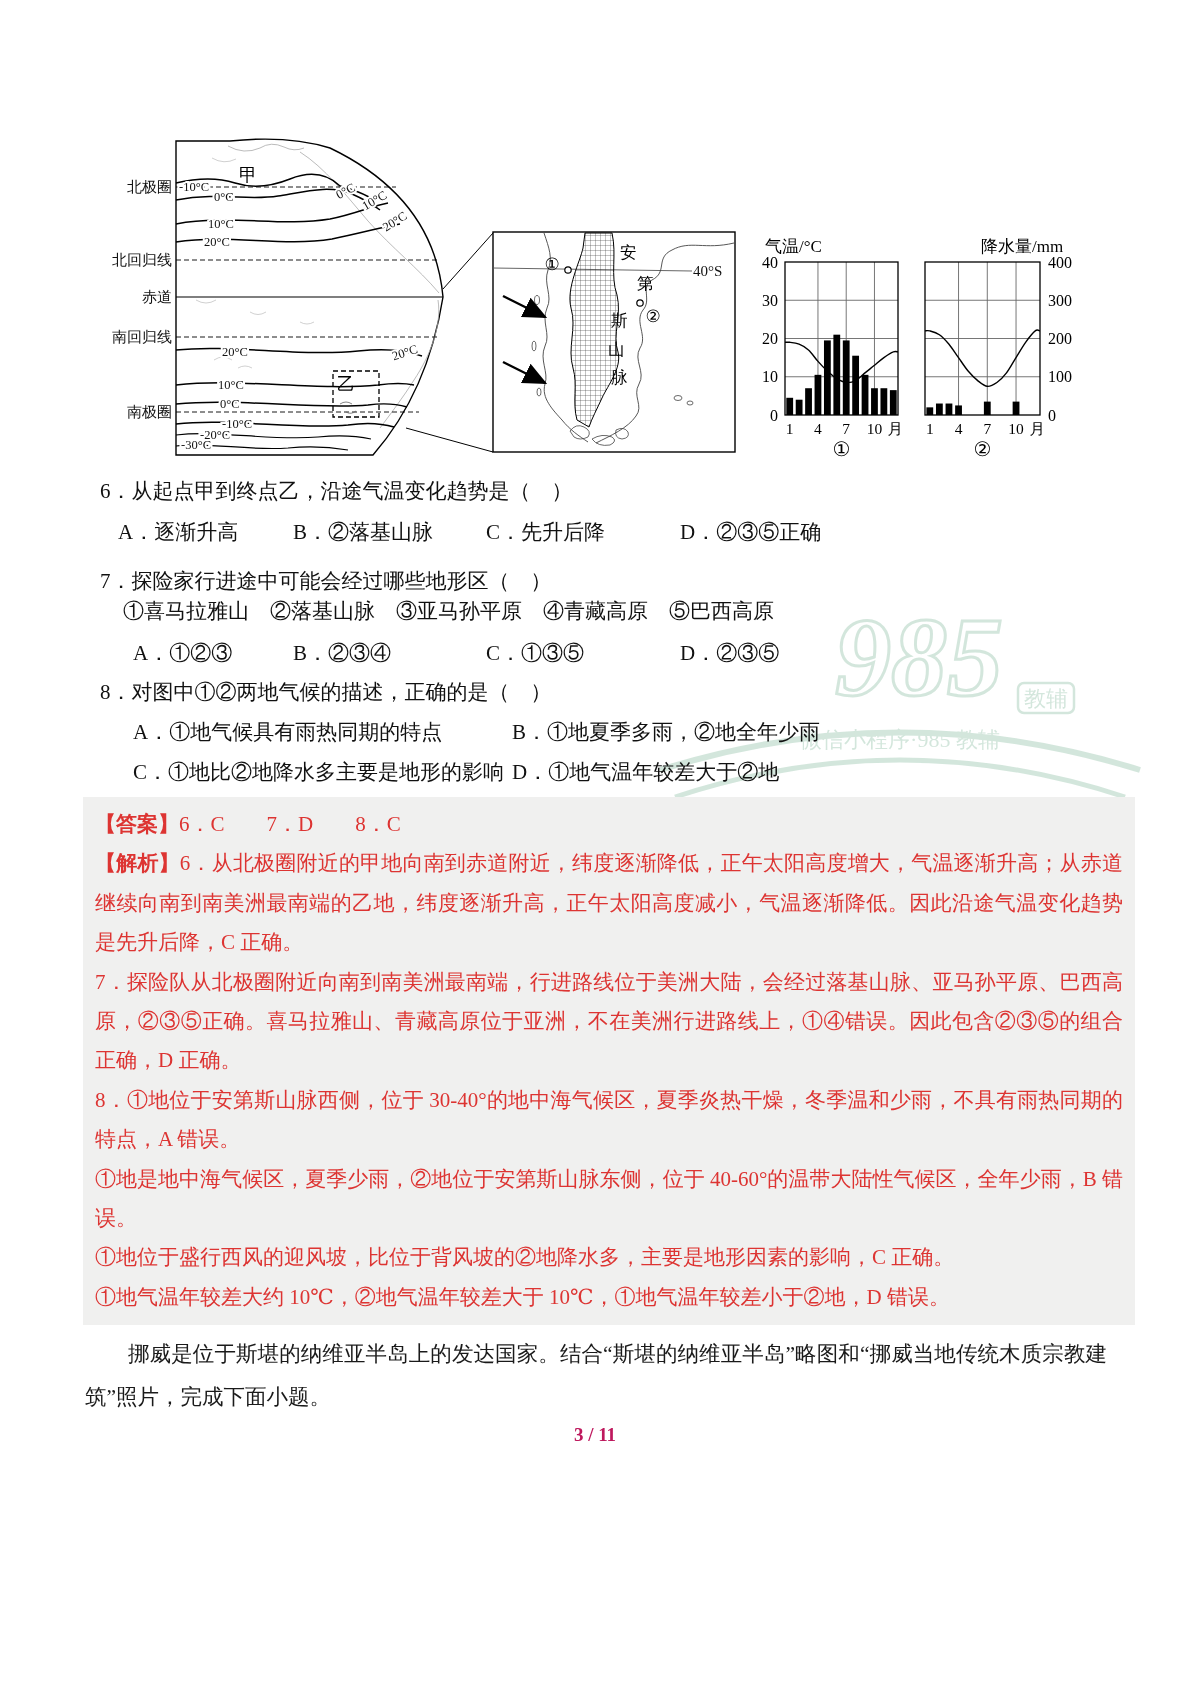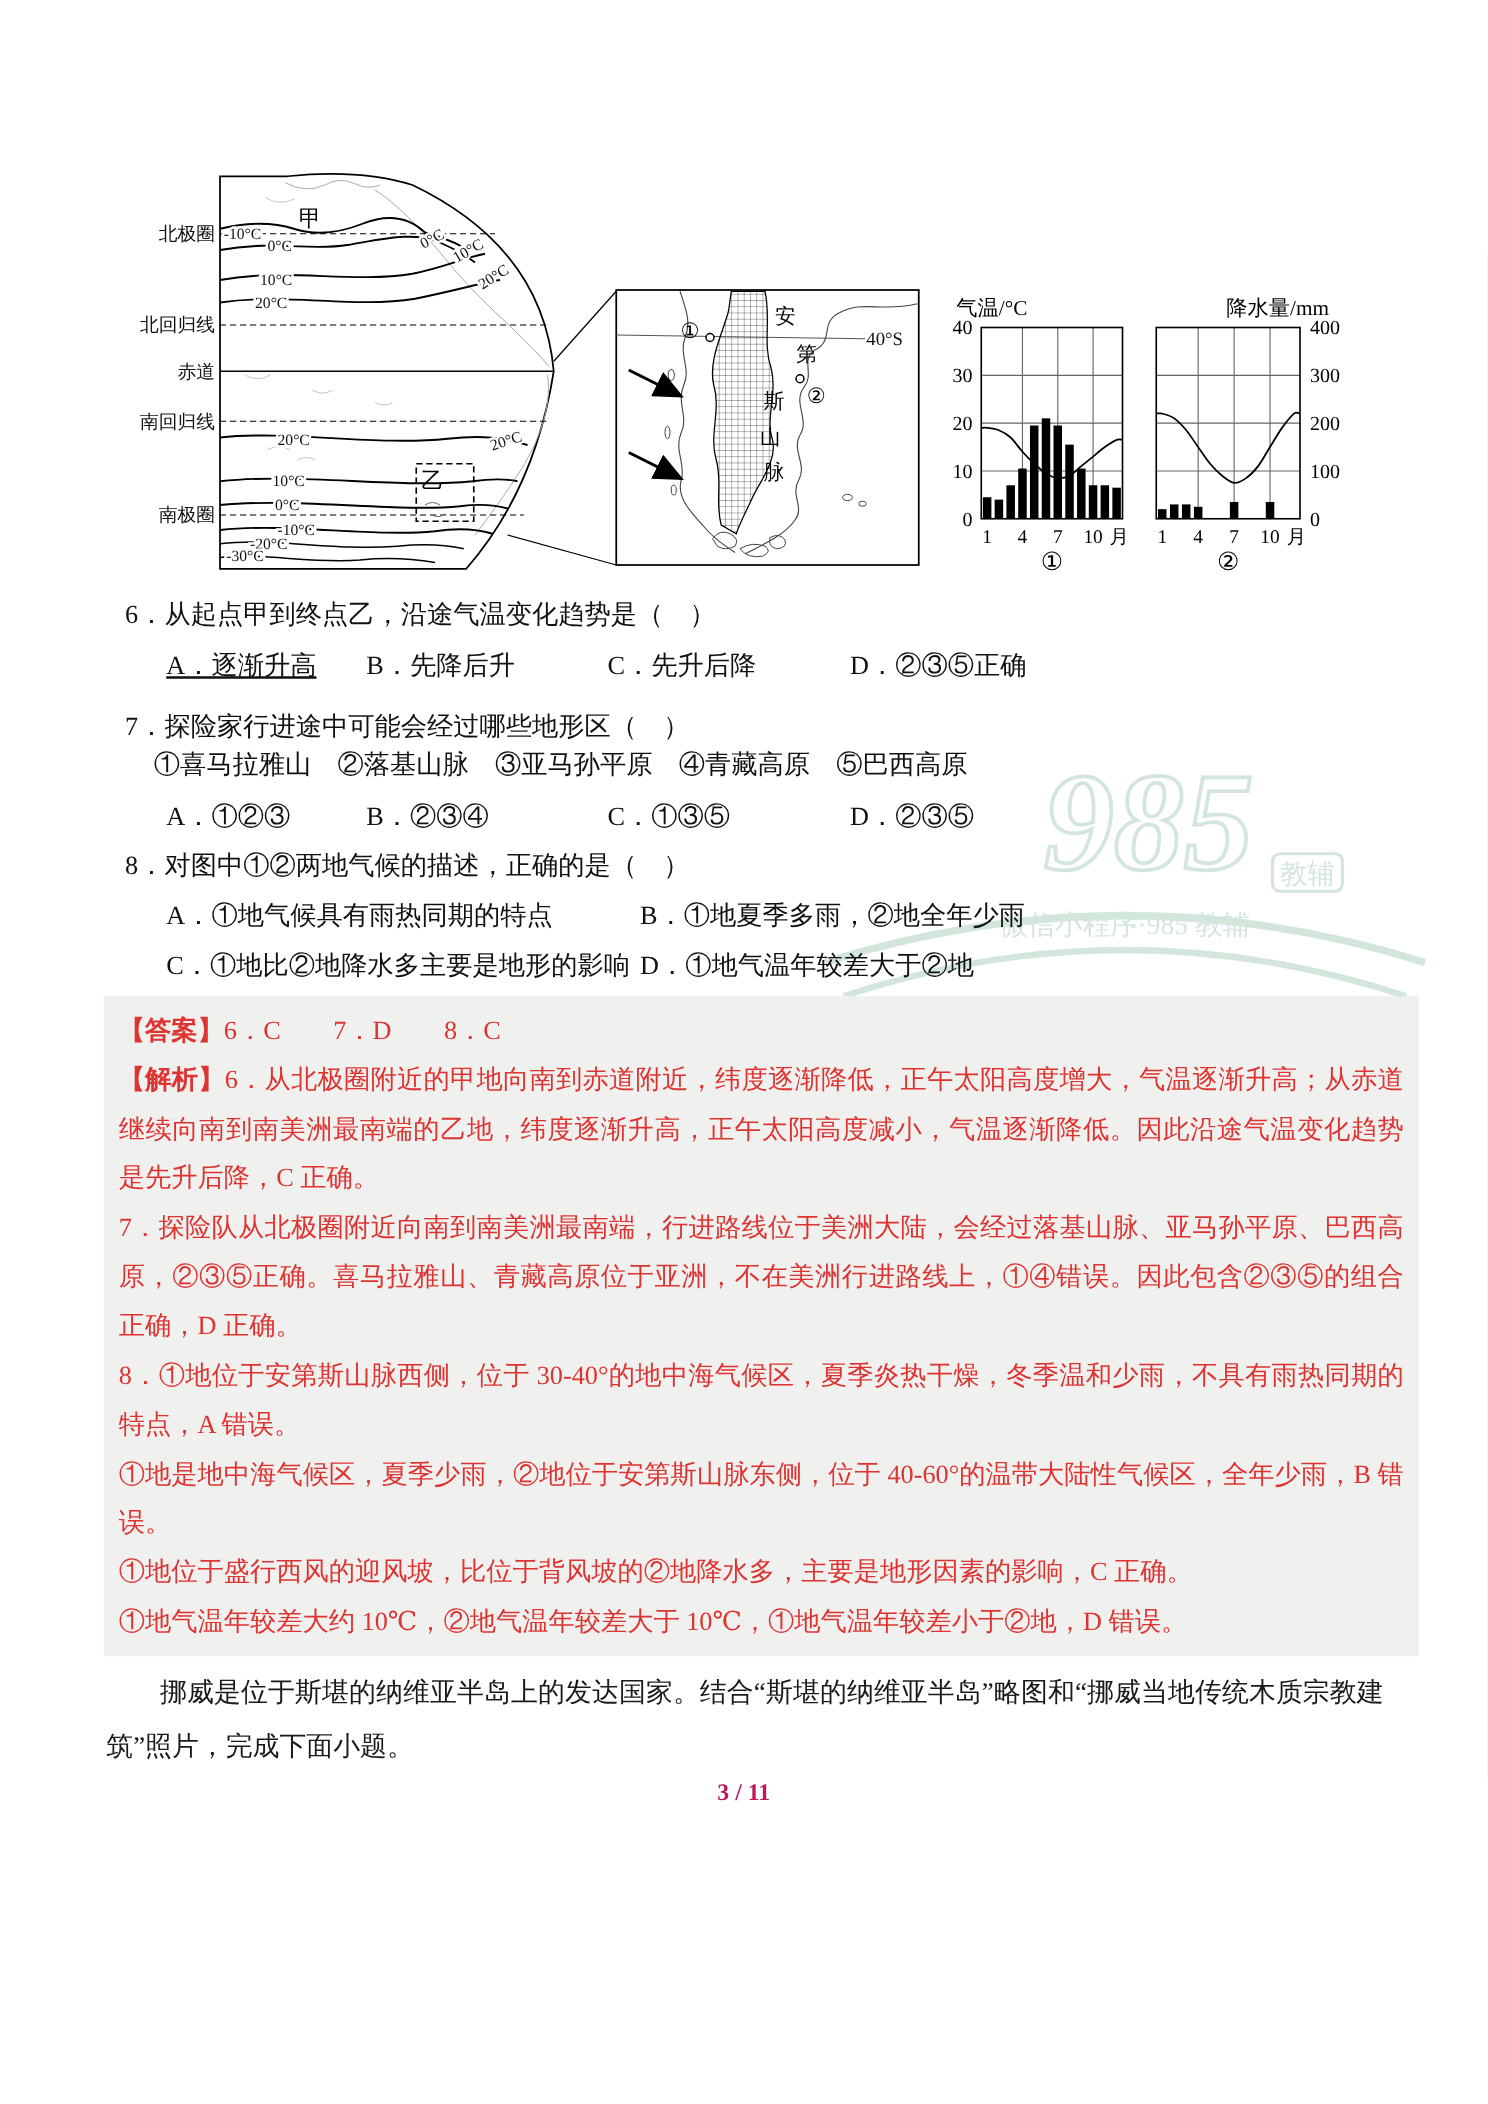--- a/index.html
+++ b/index.html
@@ -218,22 +218,22 @@
             <text x="987.2916666666666" y="434" text-anchor="middle" font-size="15.5" fill="#000">7</text>
             <text x="1016.0416666666666" y="434" text-anchor="middle" font-size="15.5" fill="#000">10</text>
             <text x="1037.2083333333333" y="434" text-anchor="middle" font-size="15.5" fill="#000">月</text>
             <text x="982.5" y="456" text-anchor="middle" font-size="20" fill="#000">②</text>
           </g>
         </g>
   </svg>
   </div>
 
   <div class="abs qtext" style="left:100px;top:478px;">6．从起点甲到终点乙，沿途气温变化趋势是（　）</div>
-  <span class="abs opt" style="left:133px;top:519px;text-decoration:underline;">A．逐渐升高</span>
-  <span class="abs opt" style="left:293px;top:519px;">B．先降后升</span>
+  <span class="abs opt" style="left:118px;top:519px;">A．逐渐升高</span>
+  <span class="abs opt" style="left:293px;top:519px;">B．②落基山脉</span>
   <span class="abs opt" style="left:486px;top:519px;">C．先升后降</span>
   <span class="abs opt" style="left:680px;top:519px;">D．②③⑤正确</span>
 
   <div class="abs qtext" style="left:100px;top:557px;margin-top:11px;">7．探险家行进途中可能会经过哪些地形区（　）</div>
   <div class="abs qtext" style="left:123px;top:598px;">①喜马拉雅山　②落基山脉　③亚马孙平原　④青藏高原　⑤巴西高原</div>
   <span class="abs opt" style="left:133px;top:640px;">A．①②③</span>
   <span class="abs opt" style="left:293px;top:640px;">B．②③④</span>
   <span class="abs opt" style="left:486px;top:640px;">C．①③⑤</span>
   <span class="abs opt" style="left:680px;top:640px;">D．②③⑤</span>
 

